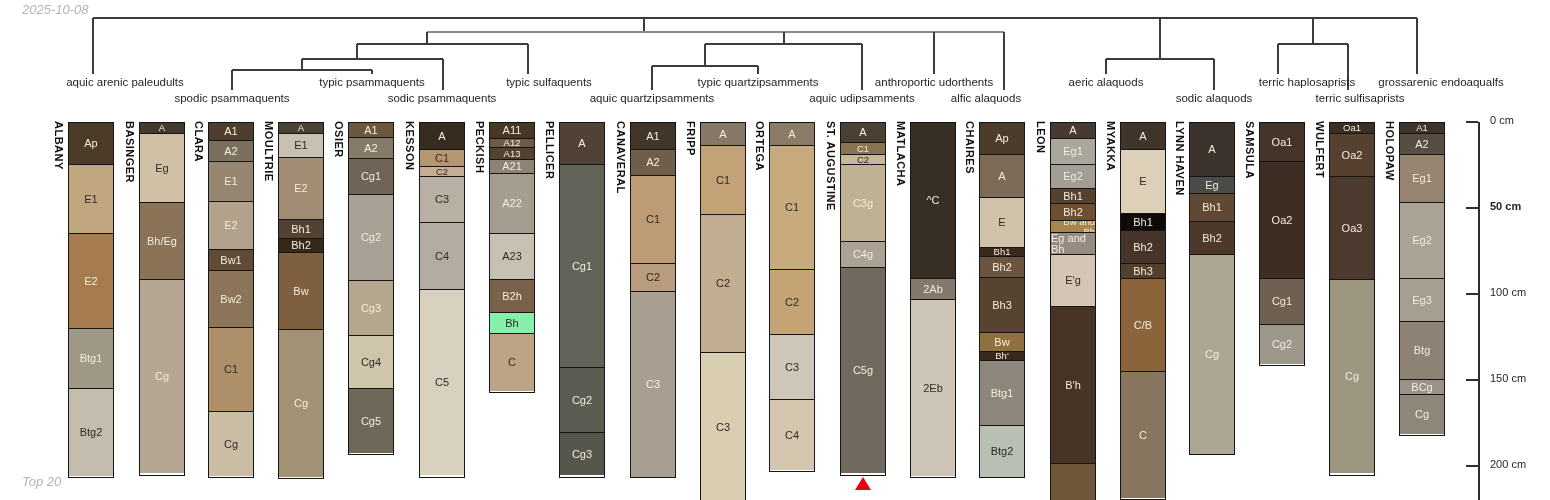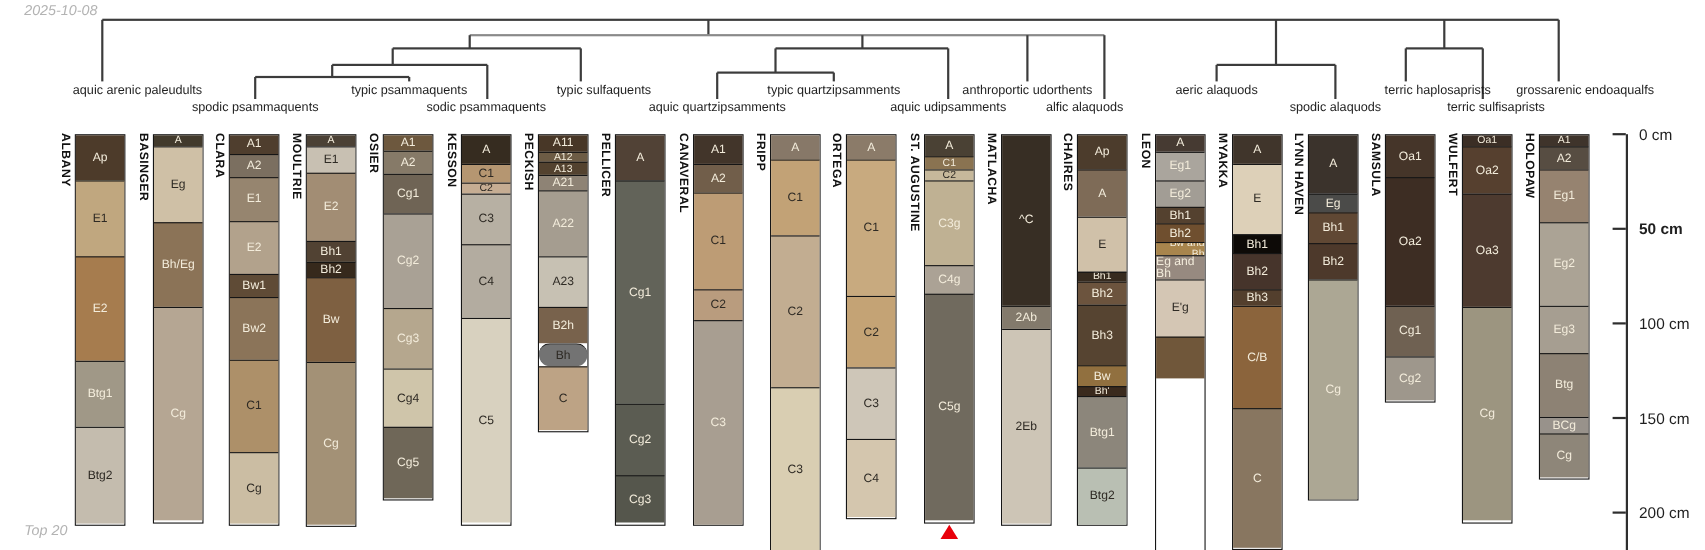--- a/index.html
+++ b/index.html
@@ -12,21 +12,21 @@
   .taxon{position:absolute;transform:translateX(-50%);font-size:11.5px;color:#1f1f1f;white-space:nowrap;}
   .profile{position:absolute;border:1.5px solid #151515;box-sizing:border-box;background:#fff;}
   .horizon{position:relative;width:100%;box-sizing:border-box;display:flex;align-items:center;justify-content:center;overflow:hidden;}
   .horizon + .horizon{border-top:1px solid #151515;}
   .hz-label{font-size:11px;line-height:1;user-select:none;}
   .hz-label.small{font-size:9.5px;}
   .pname{position:absolute;transform:rotate(90deg);transform-origin:top left;
          font-size:11px;font-weight:bold;color:#111;white-space:nowrap;letter-spacing:.5px;}
   .axis-line{position:absolute;width:1.5px;background:#2e2e2e;}
   .axis-tick{position:absolute;height:1.5px;background:#2e2e2e;}
-  .axis-lab{position:absolute;font-size:14px;color:#1f1f1f;white-space:nowrap;}
+  .axis-lab{position:absolute;font-size:11px;color:#1f1f1f;white-space:nowrap;}
   .marker-tri{position:absolute;width:0;height:0;border-left:8px solid transparent;
               border-right:8px solid transparent;}
 </style>
 </head>
 <body>
 
 <div id="canvas">
   <div class="corner-note" style="left:22px;top:2px;">2025-10-08</div>
   <div class="corner-note" style="left:22px;top:474px;">Top 20</div>
   <div id="dendro">
@@ -66,21 +66,21 @@
       <div class="taxon" style="left: 232px; top: 92px;">spodic psammaquents</div>
       <div class="taxon" style="left: 372px; top: 76px;">typic psammaquents</div>
       <div class="taxon" style="left: 442px; top: 92px;">sodic psammaquents</div>
       <div class="taxon" style="left: 549px; top: 76px;">typic sulfaquents</div>
       <div class="taxon" style="left: 652px; top: 92px;">aquic quartzipsamments</div>
       <div class="taxon" style="left: 758px; top: 76px;">typic quartzipsamments</div>
       <div class="taxon" style="left: 862px; top: 92px;">aquic udipsamments</div>
       <div class="taxon" style="left: 934px; top: 76px;">anthroportic udorthents</div>
       <div class="taxon" style="left: 986px; top: 92px;">alfic alaquods</div>
       <div class="taxon" style="left: 1106px; top: 76px;">aeric alaquods</div>
-      <div class="taxon" style="left: 1214px; top: 92px;">spodic alaquods</div>
+      <div class="taxon" style="left: 1214px; top: 92px;">sodic alaquods</div>
       <div class="taxon" style="left: 1283px; top: 76px; padding-left: 48px;">terric haplosaprists</div>
       <div class="taxon" style="left: 1360px; top: 92px;">terric sulfisaprists</div>
       <div class="taxon" style="left: 1420px; top: 76px; margin-left: 21px;">grossarenic endoaqualfs</div>
     </div>
   <div id="profiles">
       <div class="pname" style="left: 65px; top: 121px;">ALBANY</div>
       <div class="profile" style="left: 68px; top: 122px; width: 46px; height: 356px;">
         <div class="horizon" style="height: 41px; background: rgb(77, 59, 42);">
           <span class="hz-label" style="color: rgb(243, 236, 219);">Ap</span>
         </div>
@@ -224,21 +224,21 @@
         </div>
         <div class="horizon" style="height: 60px; background: rgb(165, 157, 144);">
           <span class="hz-label" style="color: rgb(243, 236, 219);">A22</span>
         </div>
         <div class="horizon" style="height: 46px; background: rgb(199, 193, 179);">
           <span class="hz-label" style="color: rgb(46, 42, 36);">A23</span>
         </div>
         <div class="horizon" style="height: 33px; background: rgb(120, 98, 76);">
           <span class="hz-label" style="color: rgb(243, 236, 219);">B2h</span>
         </div>
-        <div class="horizon" style="height: 21px; background: #737373; border-radius: 10px;">
+        <div class="horizon" style="height: 21px; background: #86efac;">
           <span class="hz-label" style="color: rgb(46, 42, 36);">Bh</span>
         </div>
         <div class="horizon" style="height: 58px; background: rgb(189, 163, 133);">
           <span class="hz-label" style="color: rgb(46, 42, 36);">C</span>
         </div>
       </div>
       <div class="pname" style="left: 556px; top: 121px;">PELLICER</div>
       <div class="profile" style="left: 559px; top: 122px; width: 46px; height: 356px;">
         <div class="horizon" style="height: 41px; background: rgb(81, 66, 54);">
           <span class="hz-label" style="color: rgb(243, 236, 219);">A</span>
@@ -389,20 +389,23 @@
           <span class="hz-label" style="color: rgb(243, 236, 219);">Bh2</span>
         </div>
         <div class="horizon" style="height: 12px; background: rgb(168, 133, 77);">
           <span class="hz-label small" style="color: rgb(243, 236, 219); text-align: right;">Bw and Bh</span>
         </div>
         <div class="horizon" style="height: 22px; background: rgb(151, 138, 128);">
           <span class="hz-label" style="color: rgb(243, 236, 219);">Eg and Bh</span>
         </div>
         <div class="horizon" style="height: 52px; background: rgb(212, 198, 180);">
           <span class="hz-label" style="color: rgb(46, 42, 36);">E'g</span>
+        </div>
+        <div class="horizon" style="height: 157px; background: rgb(72, 52, 36);">
+          <span class="hz-label" style="color: rgb(243, 236, 219);">B'h</span>
         </div>
         <div class="horizon" style="height: 38px; background: rgb(112, 87, 58);">
           <span class="hz-label" style="color: rgb(243, 236, 219);"></span>
         </div>
       </div>
       <div class="pname" style="left: 1117px; top: 121px;">MYAKKA</div>
       <div class="profile" style="left: 1120px; top: 122px; width: 46px; height: 378px;">
         <div class="horizon" style="height: 26px; background: rgb(64, 53, 43);">
           <span class="hz-label" style="color: rgb(243, 236, 219);">A</span>
         </div>

